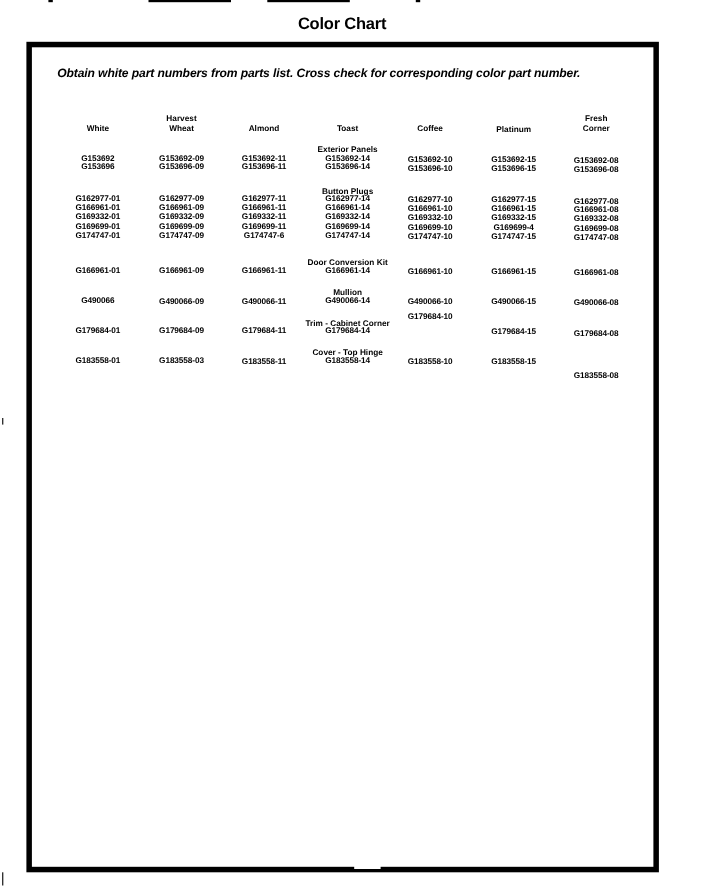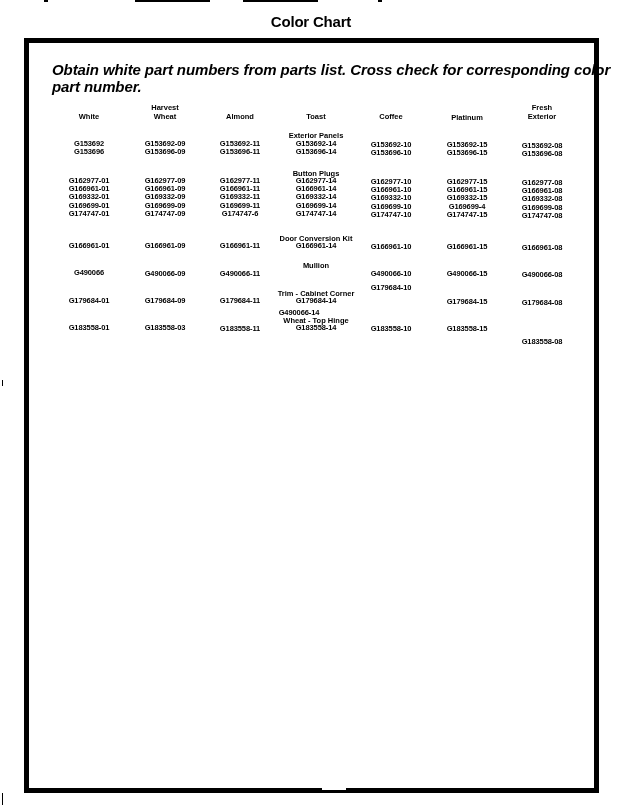--- a/index.html
+++ b/index.html
@@ -1,21 +1,21 @@
 <!DOCTYPE html>
 <html><head>
   <meta charset="utf-8">
   <style>
     html, body { margin: 0; padding: 0; background: #ffffff; }
     body { width: 640px; height: 810px; position: relative; overflow: hidden; font-family: "Liberation Sans", sans-serif; color: #000; }
     .topmark { position: absolute; top: 0; height: 2px; background: #000; }
     .title { position: absolute; top: 13px; left: 0; width: 622px; text-align: center; font-size: 15px; font-weight: bold; letter-spacing: -0.2px; }
     .frame { position: absolute; left: 24px; top: 38px; width: 565px; height: 745px; border: 5px solid #000; }
     .bottom-gap { position: absolute; left: 322px; top: 776px; width: 24px; height: 14px; background: #fff; }
-    .instruction { position: absolute; left: 52px; top: 61px; font-size: 15px; font-weight: bold; font-style: italic; letter-spacing: -0.1px; }
+    .instruction { position: absolute; left: 52px; top: 61px; font-size: 11px; font-weight: bold; font-style: italic; letter-spacing: -0.1px; }
     .hdr { position: absolute; font-size: 7.5px; font-weight: bold; text-align: center; width: 80px; line-height: 9px; }
     .sec { position: absolute; font-size: 7.5px; font-weight: bold; text-align: center; width: 120px; white-space: nowrap; }
     .cell { position: absolute; font-size: 7.5px; font-weight: bold; text-align: center; width: 80px; line-height: 8.2px; white-space: nowrap; letter-spacing: -0.1px; }
     .tick { position: absolute; left: 2px; width: 1px; background: #000; }
   </style>
 </head>
 <body>
 
 <div class="topmark" style="left:44px;width:4px;"></div>
 <div class="topmark" style="left:135px;width:75px;"></div>
@@ -49,21 +49,21 @@
   <div class="hdr" style="left:351px;top:103px;">
     <div>&nbsp;</div>
     <div>Coffee</div>
   </div>
   <div class="hdr" style="left:427px;top:104px;">
     <div>&nbsp;</div>
     <div>Platinum</div>
   </div>
   <div class="hdr" style="left:502px;top:103px;">
     <div>Fresh</div>
-    <div>Exterior</div>
+    <div>Corner</div>
   </div>
 </div>
 
 <div class="sec" style="left:256px;top:131px;">Exterior Panels</div>
 <div>
   <div class="cell" style="left:49px;top:140px;">
       <div>G153692</div>
       <div>G153696</div>
     </div>
   <div class="cell" style="left:125px;top:140px;">
@@ -154,38 +154,38 @@
   <div class="cell" style="left:351px;top:243px;">G166961-10</div>
   <div class="cell" style="left:427px;top:243px;">G166961-15</div>
   <div class="cell" style="left:502px;top:244px;">G166961-08</div>
 </div>
 
 <div class="sec" style="left:256px;top:261px;">Mullion</div>
 <div>
   <div class="cell" style="left:49px;top:269px;">G490066</div>
   <div class="cell" style="left:125px;top:270px;">G490066-09</div>
   <div class="cell" style="left:200px;top:270px;">G490066-11</div>
-  <div class="cell" style="left:259px;top:269px;margin-top:40px;">G490066-14</div>
+  <div class="cell" style="left:276px;top:269px;">G490066-14</div>
   <div class="cell" style="left:351px;top:270px;">G490066-10</div>
   <div class="cell" style="left:427px;top:270px;">G490066-15</div>
   <div class="cell" style="left:502px;top:271px;">G490066-08</div>
 </div>
 
 <div class="sec" style="left:256px;top:289px;">Trim - Cabinet Corner</div>
 <div>
   <div class="cell" style="left:49px;top:297px;">G179684-01</div>
   <div class="cell" style="left:125px;top:297px;">G179684-09</div>
   <div class="cell" style="left:200px;top:297px;">G179684-11</div>
   <div class="cell" style="left:276px;top:297px;">G179684-14</div>
   <div class="cell" style="left:351px;top:284px;">G179684-10</div>
   <div class="cell" style="left:427px;top:298px;">G179684-15</div>
   <div class="cell" style="left:502px;top:299px;">G179684-08</div>
 </div>
 
-<div class="sec" style="left:256px;top:316px;">Wheat - Top Hinge</div>
+<div class="sec" style="left:256px;top:316px;">Cover - Top Hinge</div>
 <div>
   <div class="cell" style="left:49px;top:324px;">G183558-01</div>
   <div class="cell" style="left:125px;top:324px;">G183558-03</div>
   <div class="cell" style="left:200px;top:325px;">G183558-11</div>
   <div class="cell" style="left:276px;top:324px;">G183558-14</div>
   <div class="cell" style="left:351px;top:325px;">G183558-10</div>
   <div class="cell" style="left:427px;top:325px;">G183558-15</div>
   <div class="cell" style="left:502px;top:326px;margin-top:12px;">G183558-08</div>
 </div>
 

